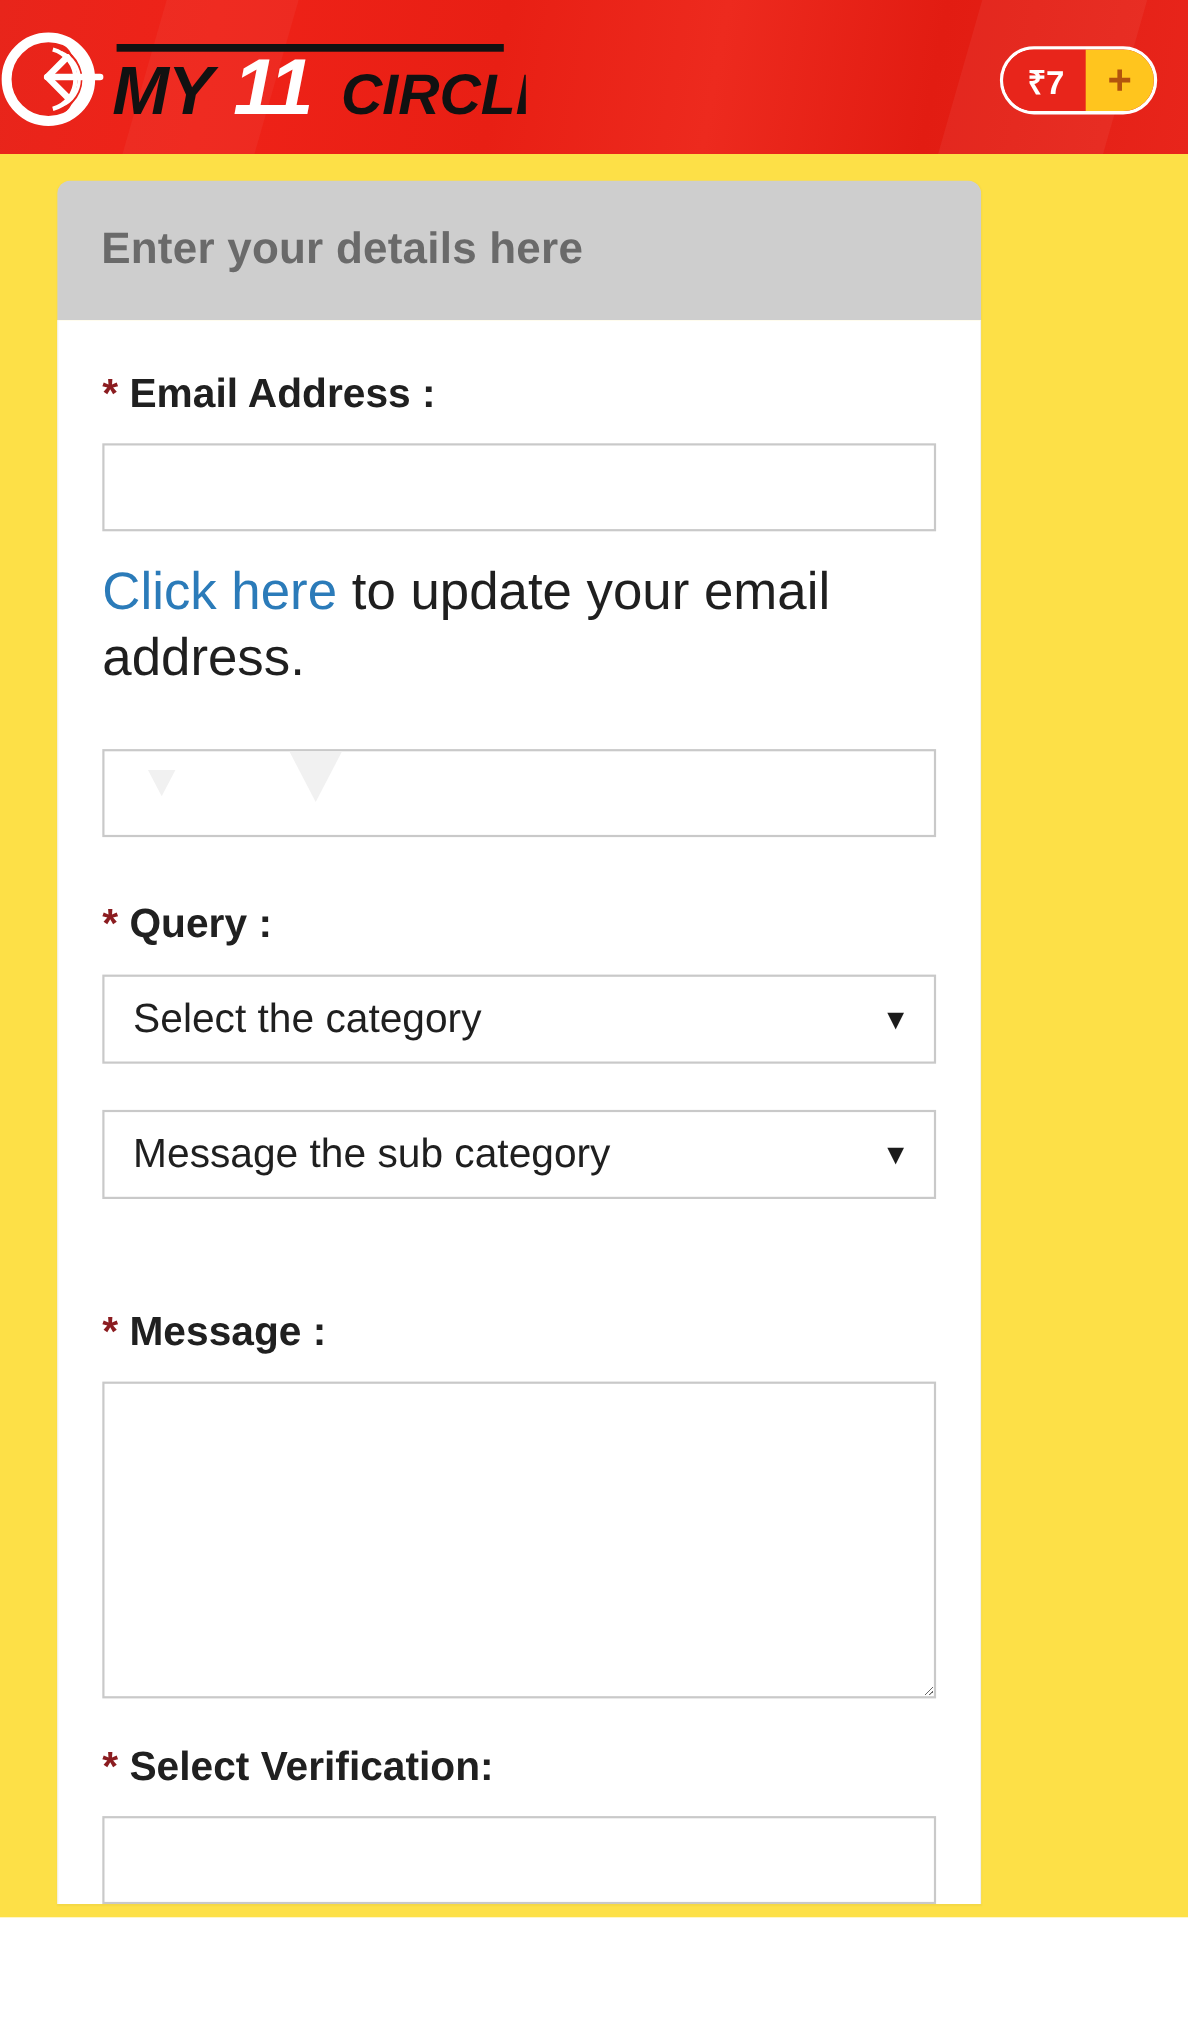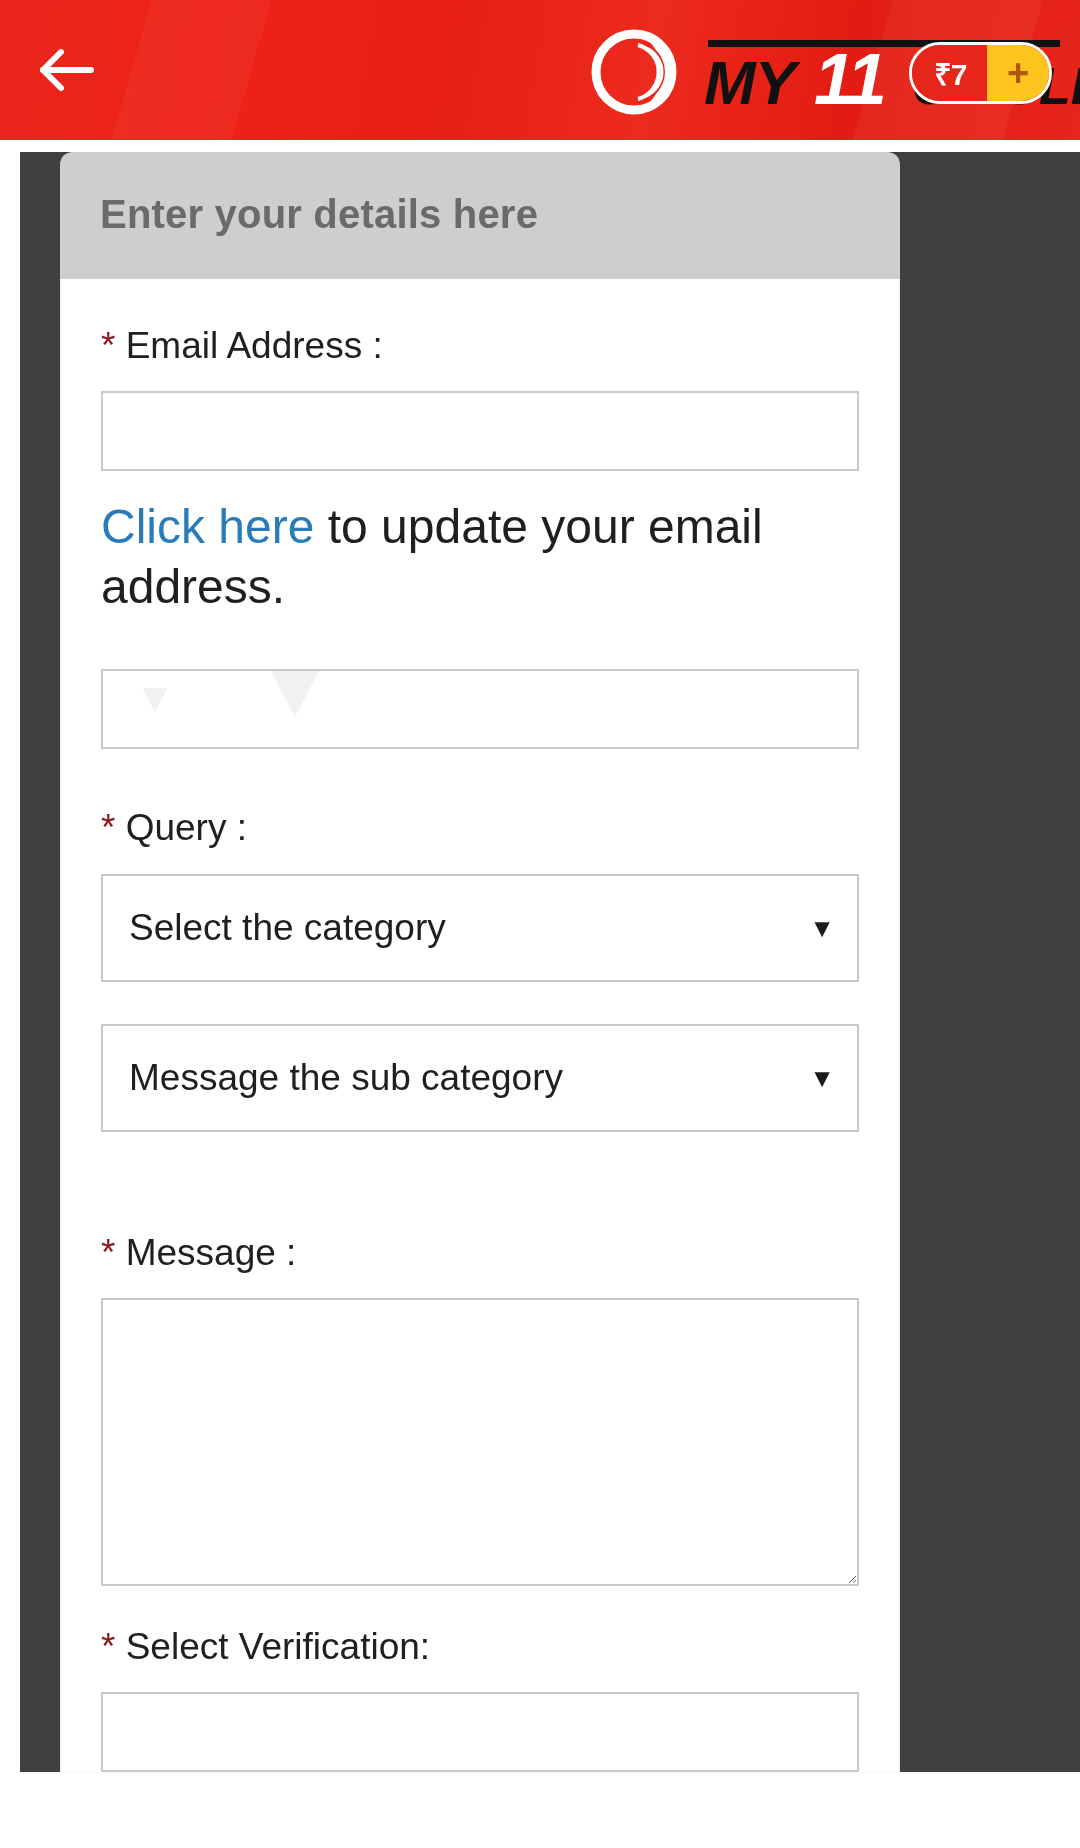--- a/index.html
+++ b/index.html
@@ -43,22 +43,22 @@
   .back-btn {
     position: absolute;
     left: 30px; top: 38px;
     width: 74px; height: 64px;
     display: flex; align-items: center; justify-content: center;
     z-index: 3;
   }
   .brand {
     position: absolute;
     left: 0; right: 0; top: 26px;
-    display: flex; align-items: center; justify-content: flex-end;
-    gap: 12px;
+    display: flex; align-items: center; justify-content: flex-start;
+    gap: 0px;
     z-index: 2;
   }
   .brand-ball {
     width: 88px; height: 88px;
     position: relative;
     flex: 0 0 auto;
   }
   .wallet {
     position: absolute;
     right: 28px; top: 42px;
@@ -84,21 +84,21 @@
     background: #ffc51e;
     color: #b3540c;
     font-size: 38px;
     font-weight: bold;
     line-height: 1;
     display: flex; align-items: center; justify-content: center;
     width: 62px;
   }
 
   
-  .page-body { padding: 0; background: #404040; margin-left: 20px; }
+  .page-body { padding: 12px; background: #fde047; }
   .card {
     margin: 12px 40px 0 40px;
     width: 840px;
     border-radius: 12px 12px 0 0;
     overflow: hidden;
     box-shadow: 0 1px 2px rgba(0,0,0,0.04);
   }
   .card-header {
     background: #cecece;
     padding: 40px 40px 42px 40px;
@@ -117,20 +117,21 @@
     border-right: 1px solid #efefef;
   }
 
   .field { margin-bottom: 0; }
   .label {
     font-size: 37px;
     color: #202020;
     line-height: 1.25;
     margin-bottom: 22px;
     white-space: nowrap;
+    font-weight: bold;
   }
   .req { color: #8b1c20; font-size: 37px; }
   .label-text { color: #202020; }
 
   .text-input {
     width: 758px;
     height: 80px;
     border: 2px solid #c9c9c9;
     background: #ffffff;
     display: block;
@@ -139,21 +140,21 @@
     font-size: 48px;
     line-height: 1.25;
     color: #1f1f1f;
     margin-top: 26px;
     margin-bottom: 52px;
   }
   .link { color: #2b7bb9; }
 
   .select-box {
     width: 758px;
-    height: 108px;
+    height: 81px;
     border: 2px solid #c9c9c9;
     background: #ffffff;
     display: flex;
     align-items: center;
     justify-content: space-between;
     padding: 0 22px 0 26px;
     margin-bottom: 42px;
   }
   .select-value {
     font-size: 37px;

